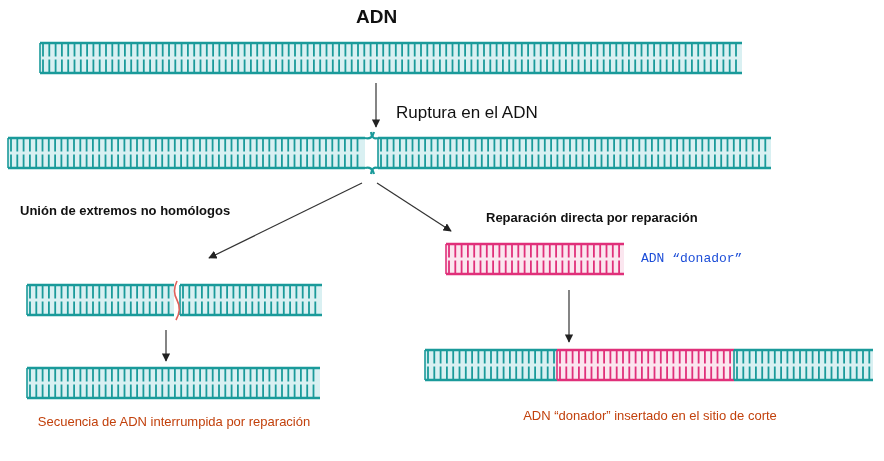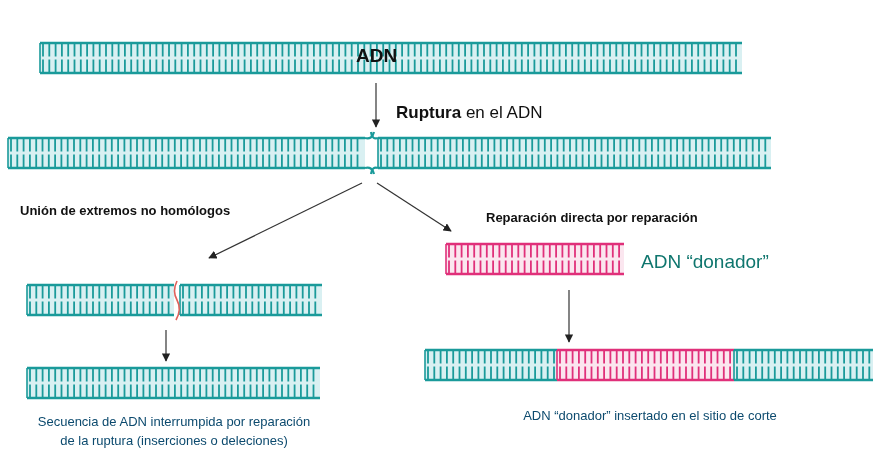--- a/index.html
+++ b/index.html
@@ -1,24 +1,24 @@
 <!DOCTYPE html>
 <html><head>
 <meta charset="utf-8">
 <style>
   html, body { margin: 0; padding: 0; background: #ffffff; }
   body { width: 884px; height: 461px; position: relative; overflow: hidden; font-family: "Liberation Sans", sans-serif; }
   #stage { position: absolute; left: 0; top: 0; width: 884px; height: 461px; }
   .lbl { position: absolute; color: #111; white-space: nowrap; }
   .title { font-weight: bold; font-size: 19px; }
   .sub { font-size: 17px; }
-  .sub b { font-weight: bold; }
+  .sub b { font-weight: normal; }
   .hdr { font-weight: bold; font-size: 13px; text-align: right; }
-  .txt { font-size: 19px; color: #0f766e; }
-  .cap { font-size: 13px; color: #0c4a6e; text-align: center; line-height: 19px; }
+  .txt { font-size: 13px; color: #1d4ed8; font-family: Liberation Mono, monospace; }
+  .cap { font-size: 13px; color: #c2410c; text-align: center; line-height: 19px; }
 </style>
 </head>
 <body>
 
 <svg id="stage" width="884" height="461" viewBox="0 0 884 461" xmlns="http://www.w3.org/2000/svg">
   <defs>
     <marker id="ah" viewBox="0 0 10 10" refX="9" refY="5" markerWidth="7" markerHeight="7" orient="auto-start-reverse">
       <path d="M0,0 L10,5 L0,10 z" fill="#222"></path>
     </marker>
   </defs>
@@ -929,22 +929,21 @@
       <line x1="734" x2="734" y1="350" y2="380" stroke="#1a9a9a" stroke-width="1.6"></line>
     </g>
 
   <line x1="376" y1="83" x2="376" y2="127" stroke="#333" stroke-width="1.2" marker-end="url(#ah)"></line>
   <line x1="362" y1="183" x2="209" y2="258" stroke="#333" stroke-width="1.2" marker-end="url(#ah)"></line>
   <line x1="377" y1="183" x2="451" y2="231" stroke="#333" stroke-width="1.2" marker-end="url(#ah)"></line>
   <line x1="166" y1="330" x2="166" y2="361" stroke="#333" stroke-width="1.2" marker-end="url(#ah)"></line>
   <line x1="569" y1="290" x2="569" y2="342" stroke="#333" stroke-width="1.2" marker-end="url(#ah)"></line>
 </svg>
 
-<div class="lbl title" style="left:356px; top:6px;margin-top:39px;">ADN</div>
+<div class="lbl title" style="left:356px; top:6px;">ADN</div>
 <div class="lbl sub" style="left:396px; top:103px;"><b>Ruptura</b><span> en el ADN</span></div>
 <div class="lbl hdr" style="left:20px; top:203px;">Unión de extremos no homólogos</div>
 <div class="lbl hdr" style="left:486px; top:210px;">Reparación directa por reparación</div>
 <div class="lbl txt" style="left:641px; top:251px;">ADN “donador”</div>
 <div class="lbl cap" style="left:14px; top:412px; width:320px;">
   <div>Secuencia de ADN interrumpida por reparación</div>
-  <div>de la ruptura (inserciones o deleciones)</div>
 </div>
 <div class="lbl cap" style="left:460px; top:406px; width:380px;text-align:center;">ADN “donador” insertado en el sitio de corte</div>
 
 </body></html>

